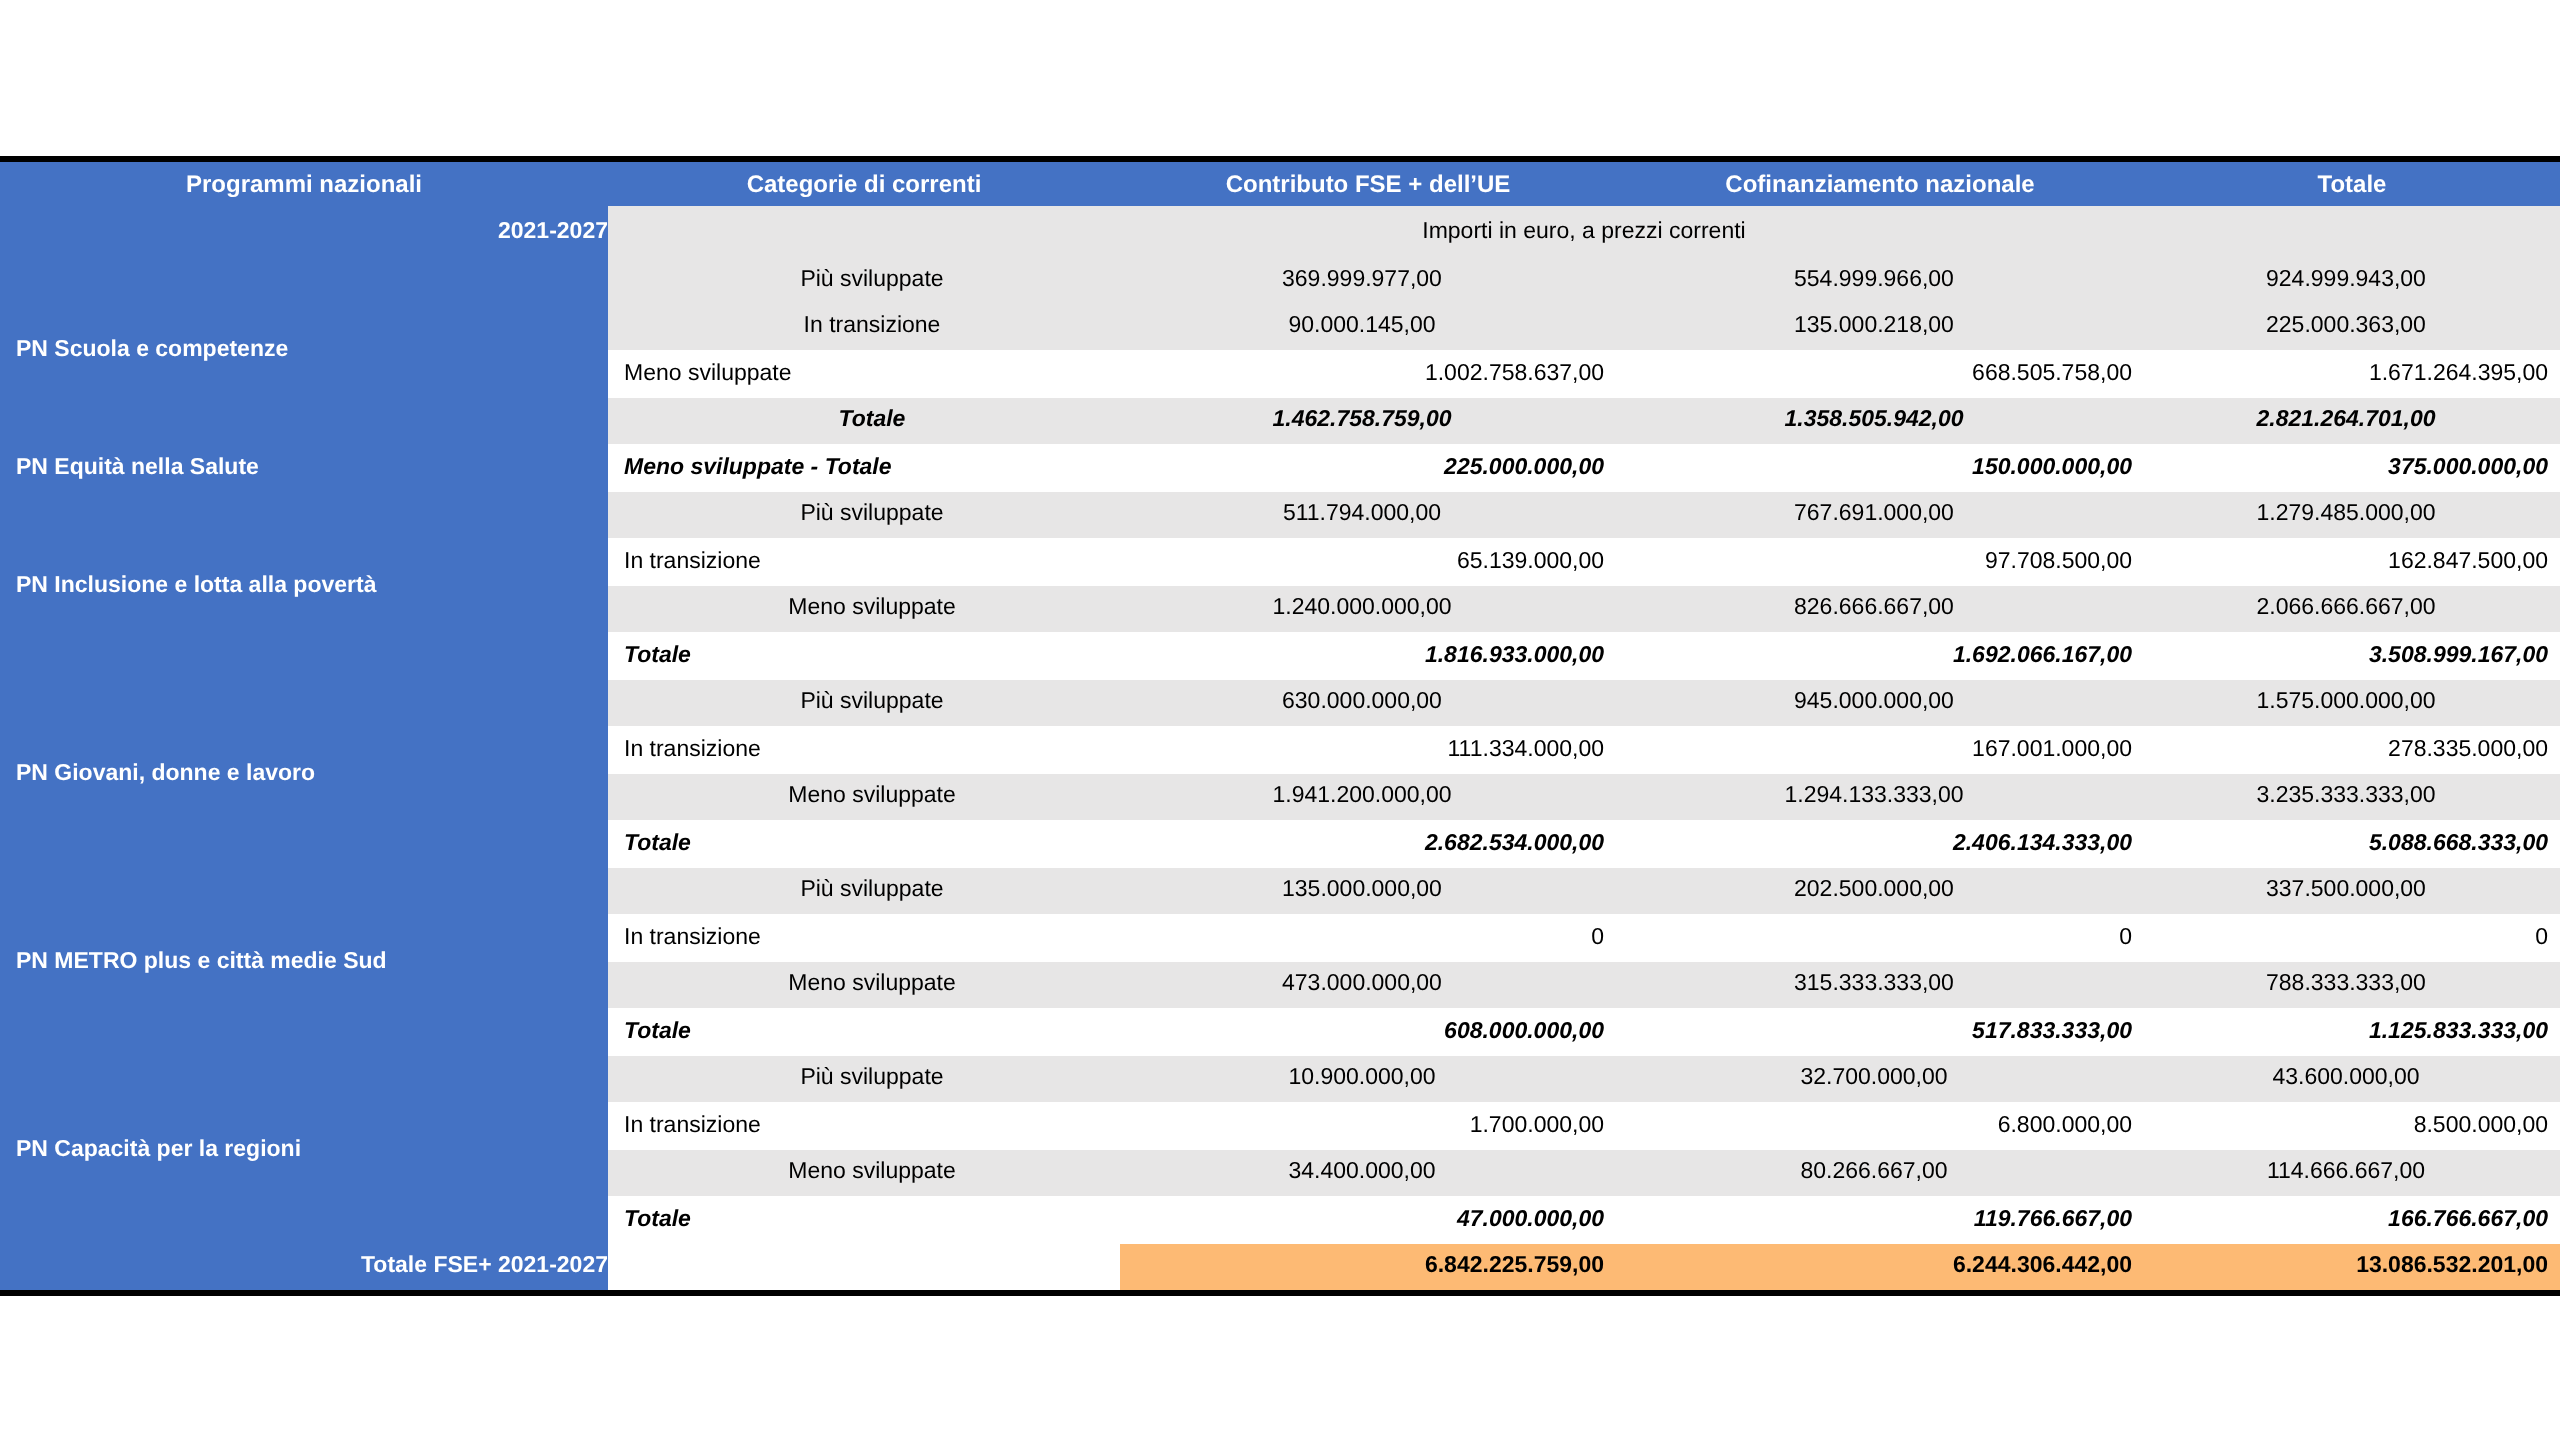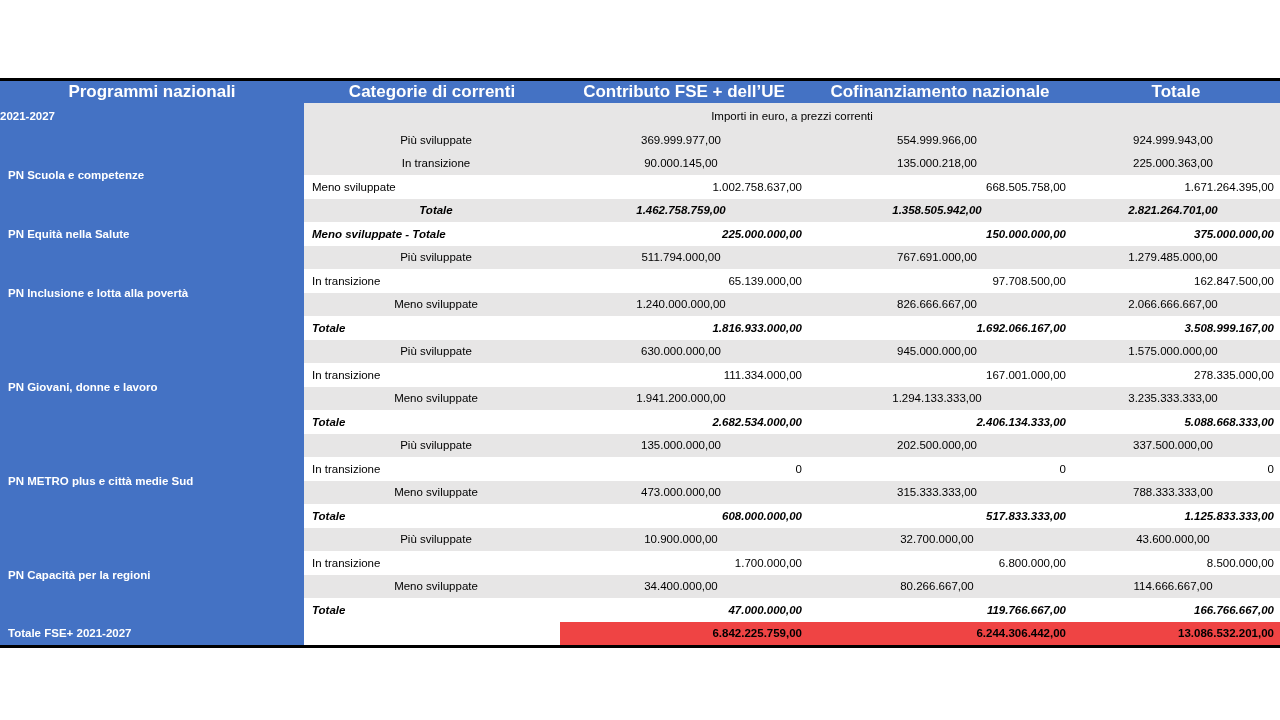--- a/index.html
+++ b/index.html
@@ -34,21 +34,21 @@
   table.fin col.c1 { width: 256px; }
   table.fin col.c2 { width: 248px; }
   table.fin col.c3 { width: 264px; }
   table.fin col.c4 { width: 208px; }
 
   
   tr.head th {
     background: #4472C4;
     color: #ffffff;
     font-weight: bold;
-    font-size: 17px;
+    font-size: 12px;
     text-align: center;
     height: 22px;
     padding: 0 6px;
     border: none;
     white-space: nowrap;
   }
   .top-rule {
     height: 3px;
     background: #000000;
     width: 1280px;
@@ -63,22 +63,22 @@
   td.prog {
     background: #4472C4;
     color: #ffffff;
     font-weight: bold;
     font-size: 11.5px;
     vertical-align: middle;
     padding: 0 0 0 8px;
     border: none;
   }
   td.prog.center {
-    text-align: left;
-    padding-left: 0;
+    text-align: right;
+    padding-left: 16px;
   }
   td.cat {
     padding: 0 0 0 8px;
     height: 23.5px;
     white-space: nowrap;
     border: none;
     font-size: 11.5px;
   }
   td.num {
     text-align: right;
@@ -99,23 +99,24 @@
     font-size: 11.5px;
     border: none;
     margin-top: 16px;
   }
 
   
   tr.grand td.prog {
     background: #4472C4;
     color: #ffffff;
     font-weight: bold;
+    text-align: right;
   }
   tr.grand td.num {
-    background: #ef4444;
+    background: #fdba74;
     font-weight: bold;
     font-style: normal;
   }
   tr.grand td.cat {
     background: #ffffff;
   }
 </style>
 </head>
 <body>
 

